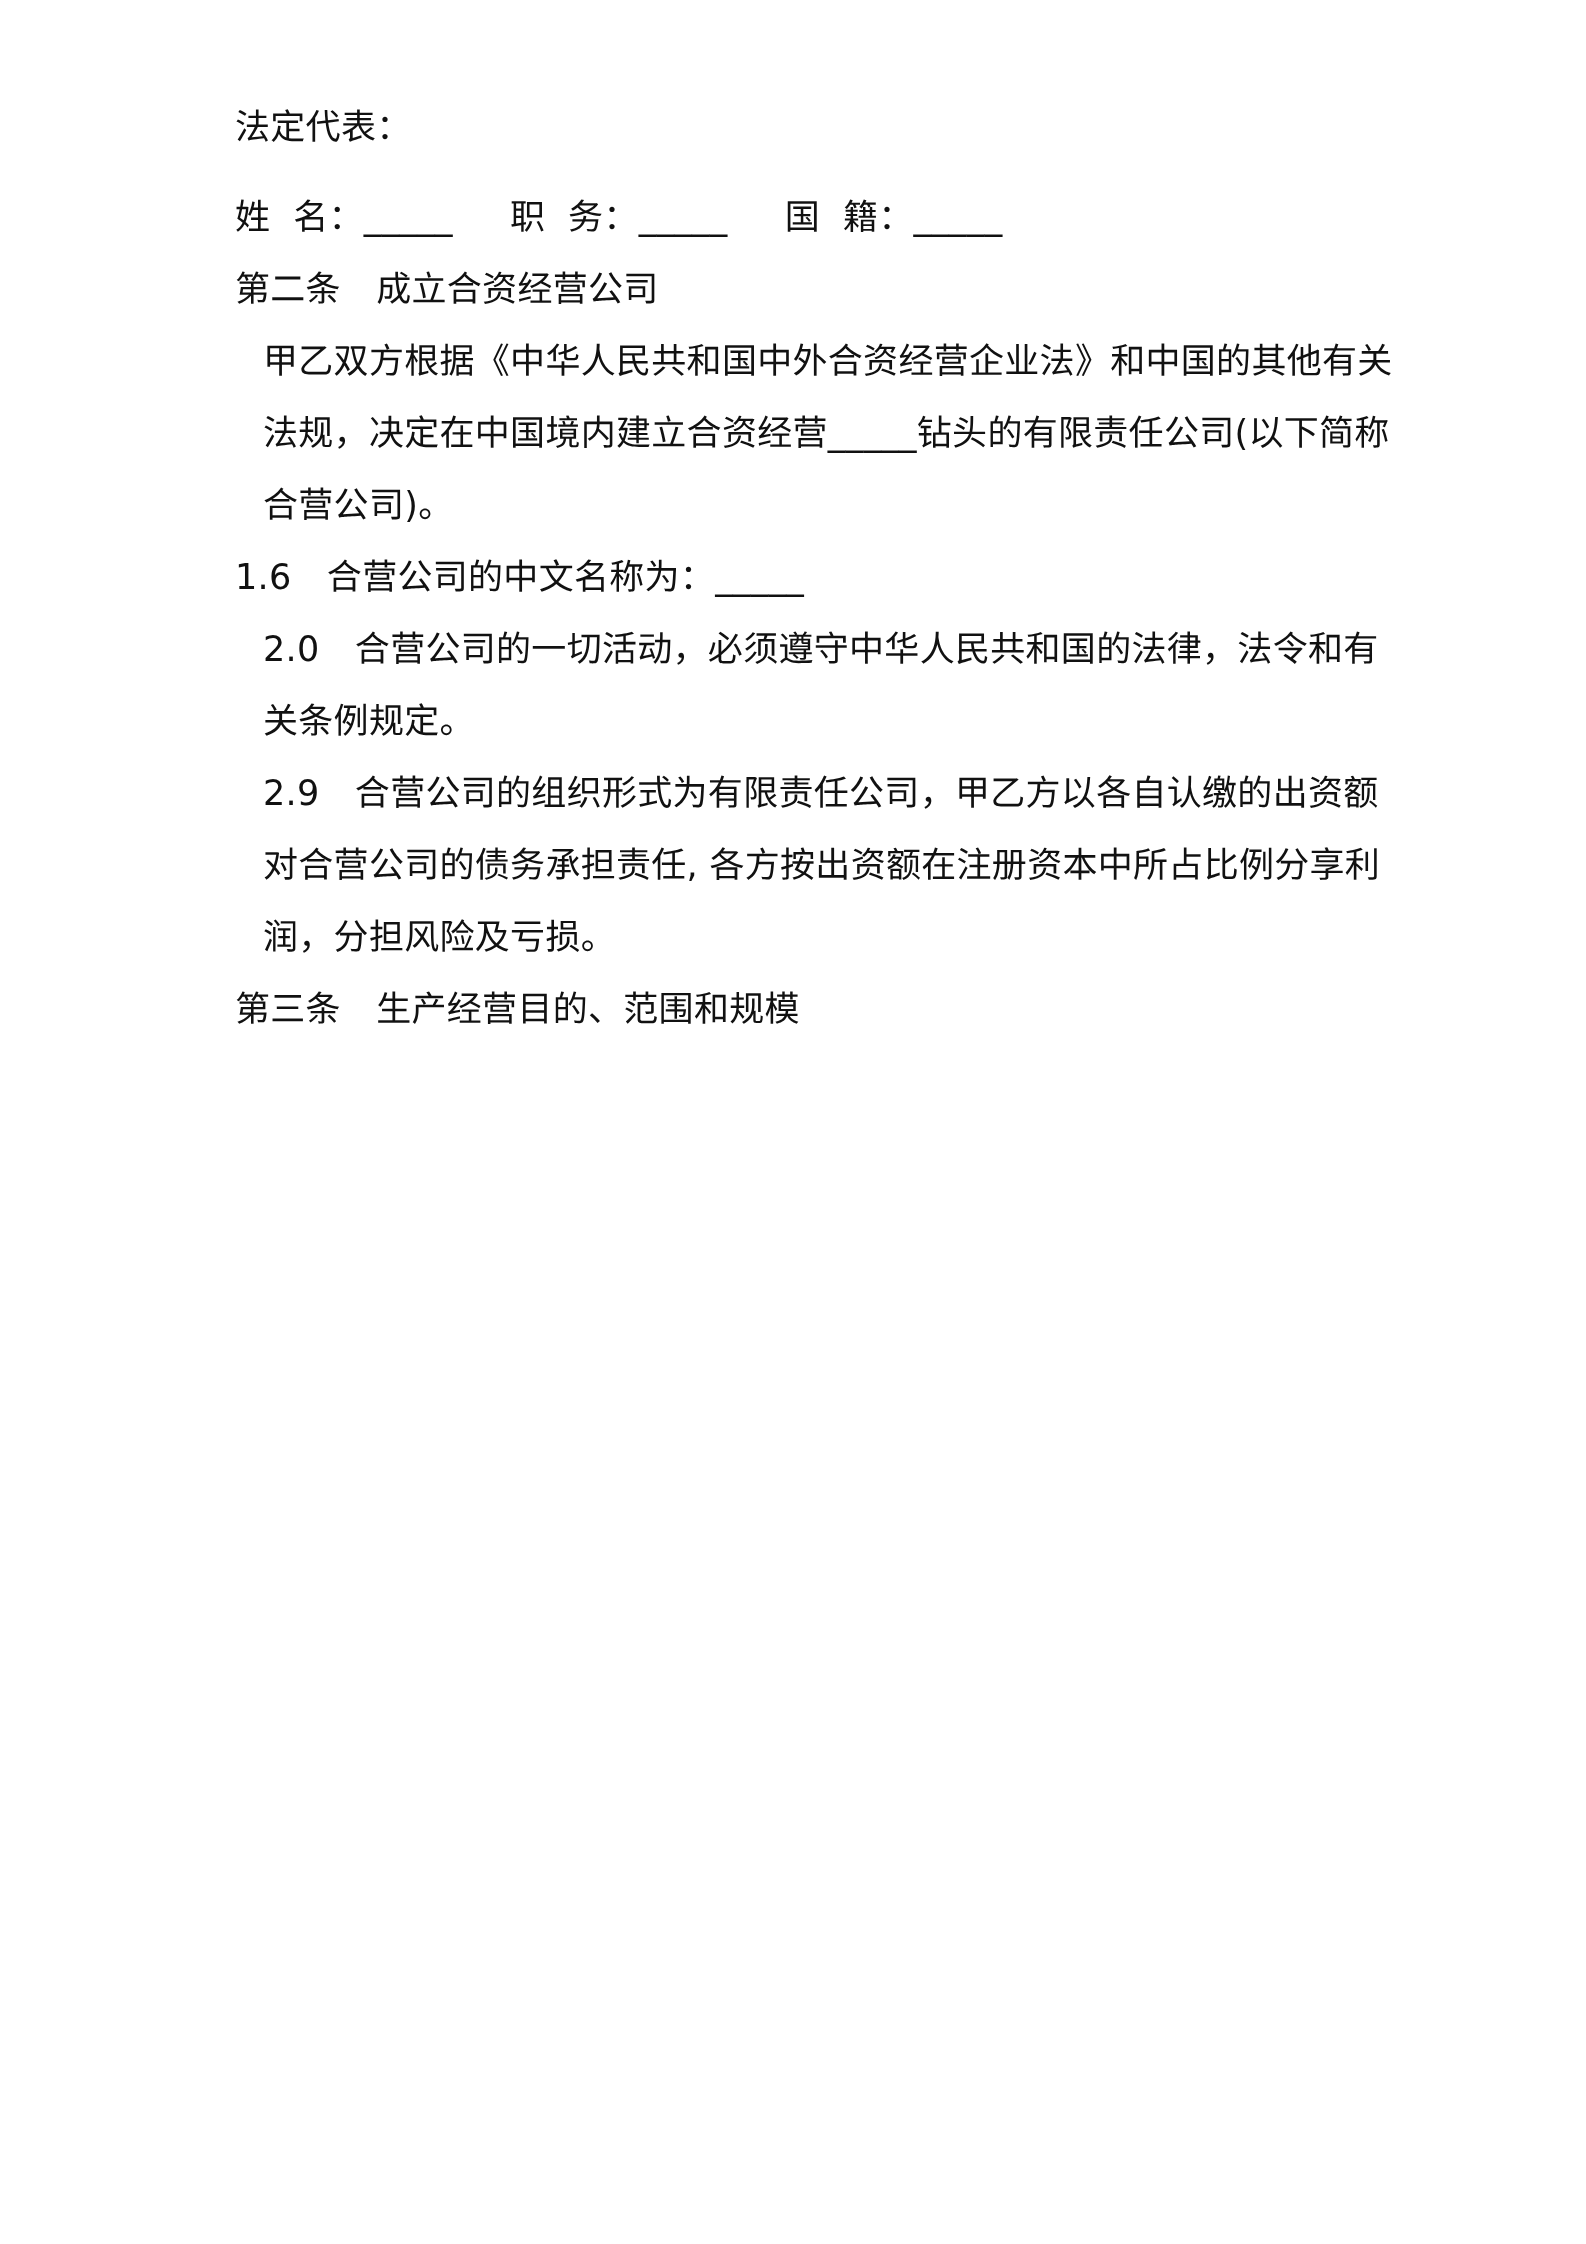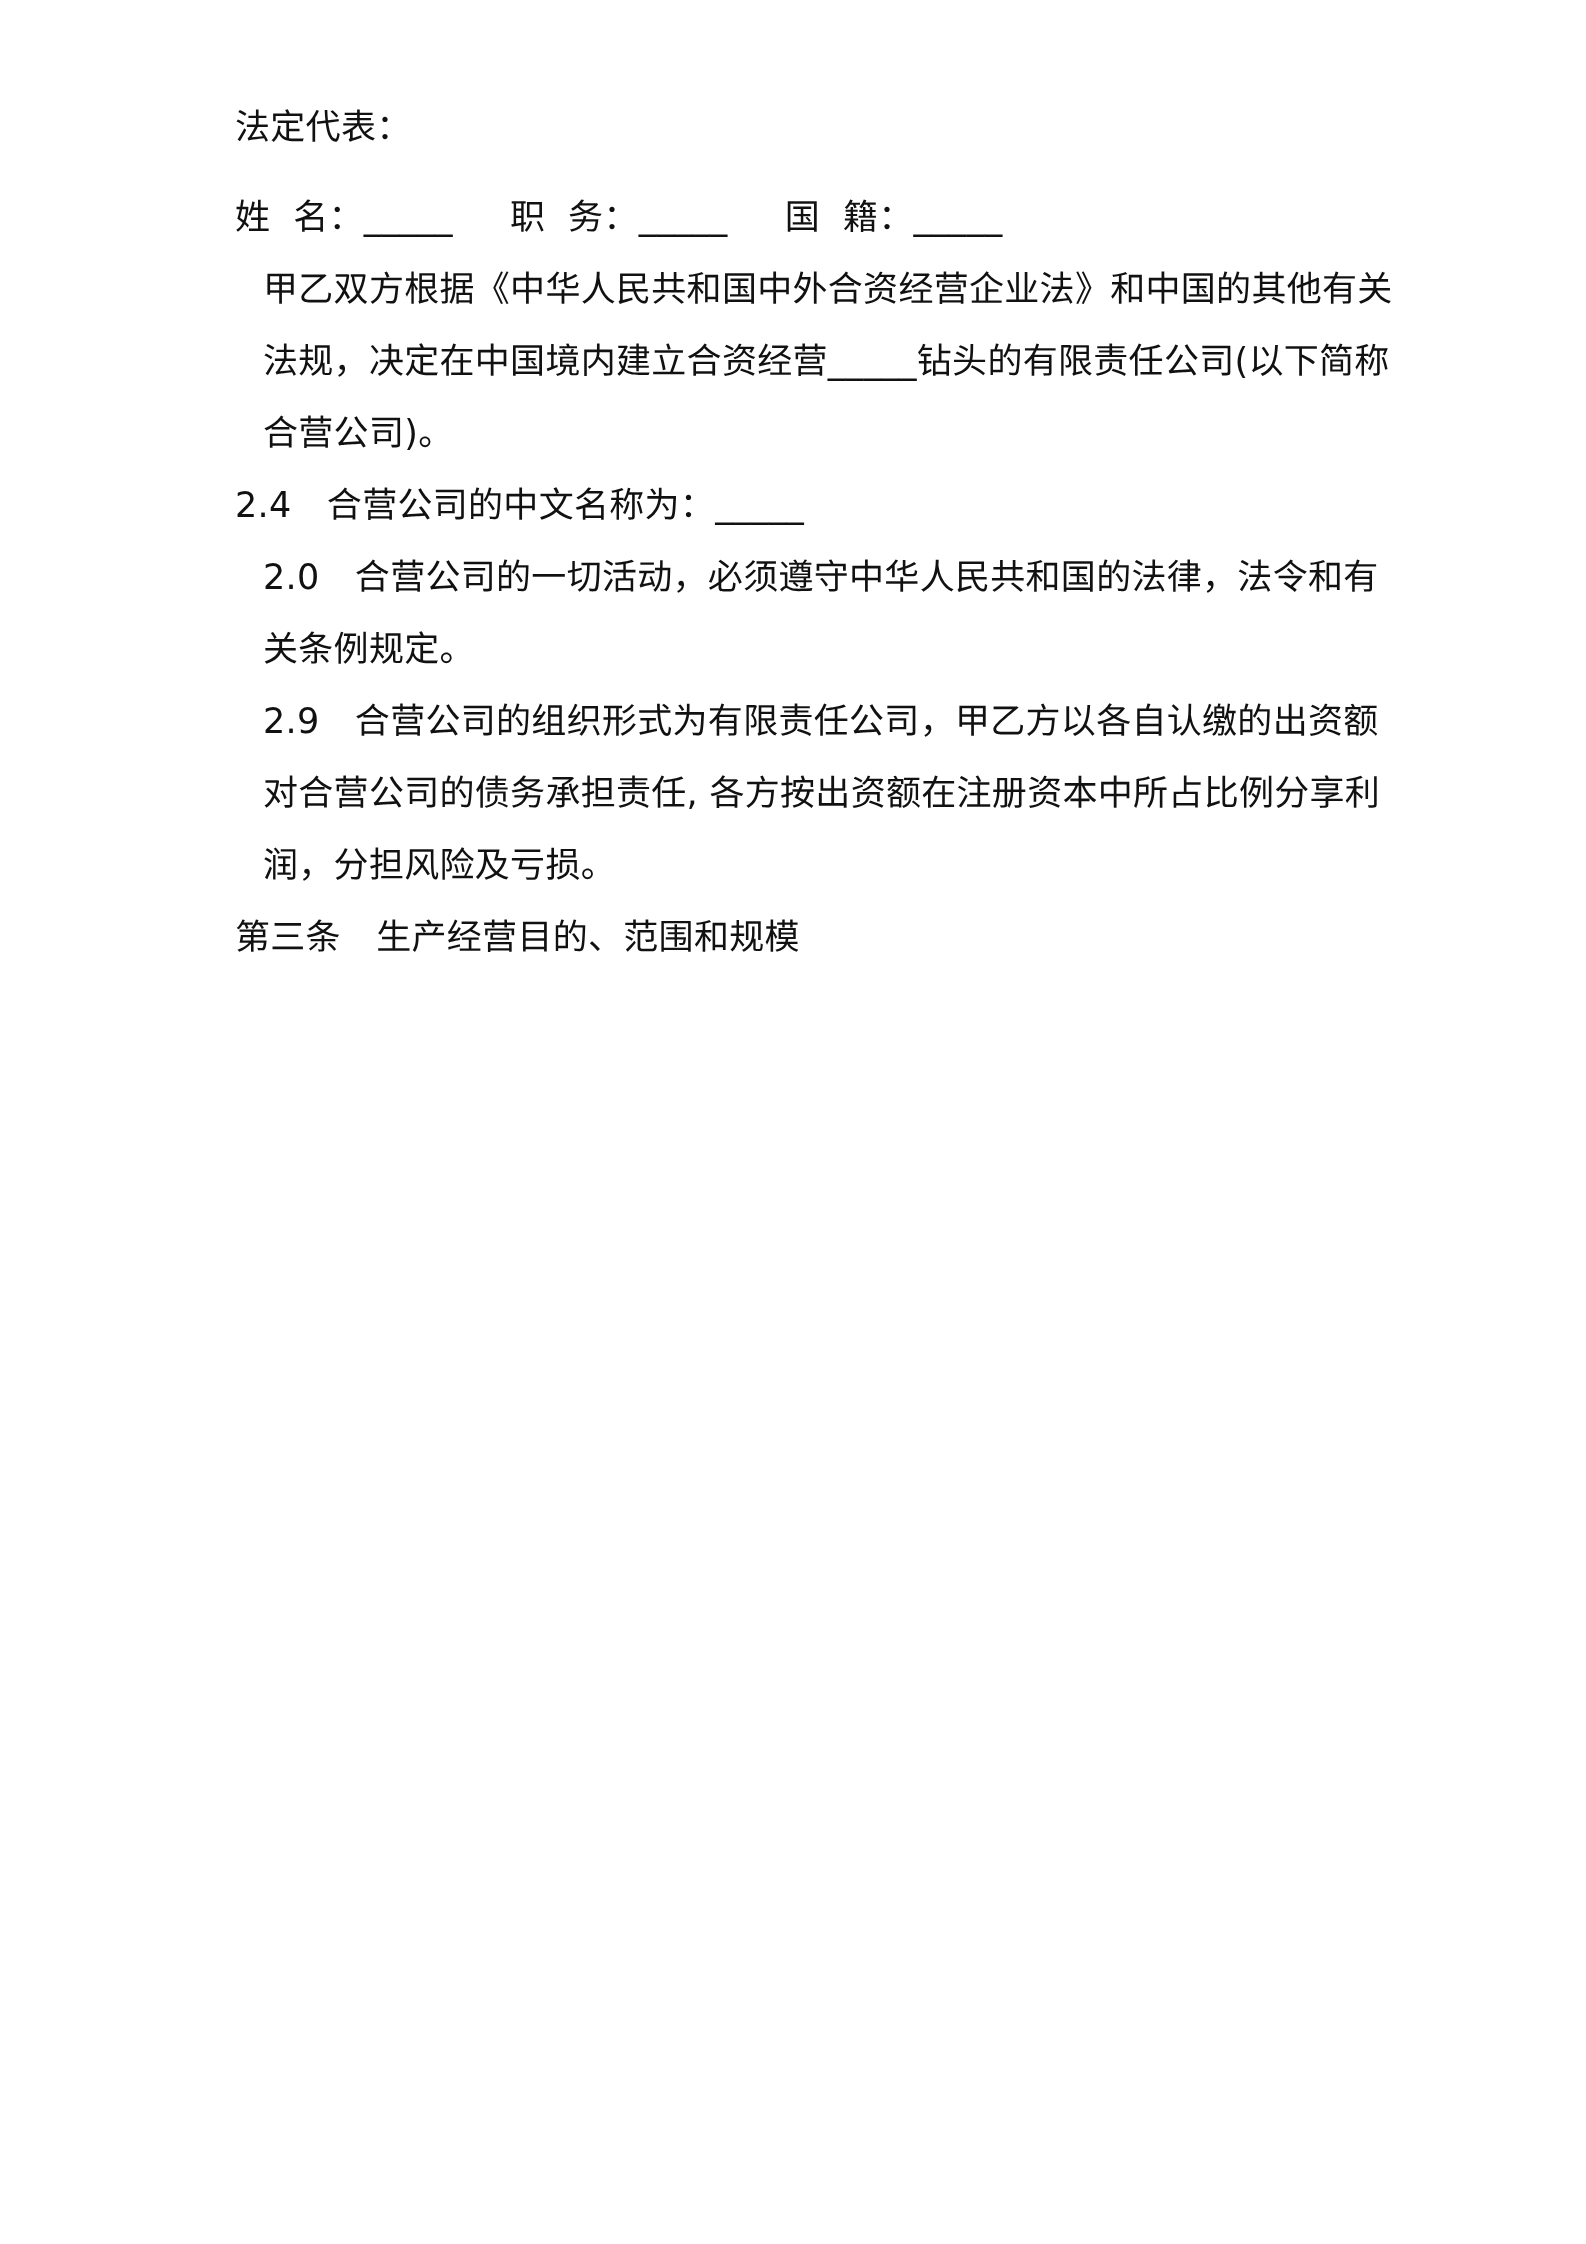--- a/index.html
+++ b/index.html
@@ -40,20 +40,21 @@
 </style>
 </head>
 <body>
 
 <div class="page">
   <div class="doc-body">
 
     <p class="para">法定代表：</p>
     <div class="spacer-sm"></div>
     <p class="para">姓  名：_____     职  务：_____     国  籍：_____</p>
+    <p class="para">第二条　成立合资经营公司</p>
     <p class="para block">甲乙双方根据《中华人民共和国中外合资经营企业法》和中国的其他有关法规，决定在中国境内建立合资经营_____钻头的有限责任公司(以下简称合营公司)。</p>
-    <p class="para">2.4　合营公司的中文名称为：_____</p>
+    <p class="para">1.6　合营公司的中文名称为：_____</p>
     <p class="para block">2.0　合营公司的一切活动，必须遵守中华人民共和国的法律，法令和有关条例规定。</p>
     <p class="para block">2.9　合营公司的组织形式为有限责任公司，甲乙方以各自认缴的出资额对合营公司的债务承担责任, 各方按出资额在注册资本中所占比例分享利润，分担风险及亏损。</p>
     <p class="para">第三条　生产经营目的、范围和规模</p>
 
   </div>
 </div>
 
 </body></html>

